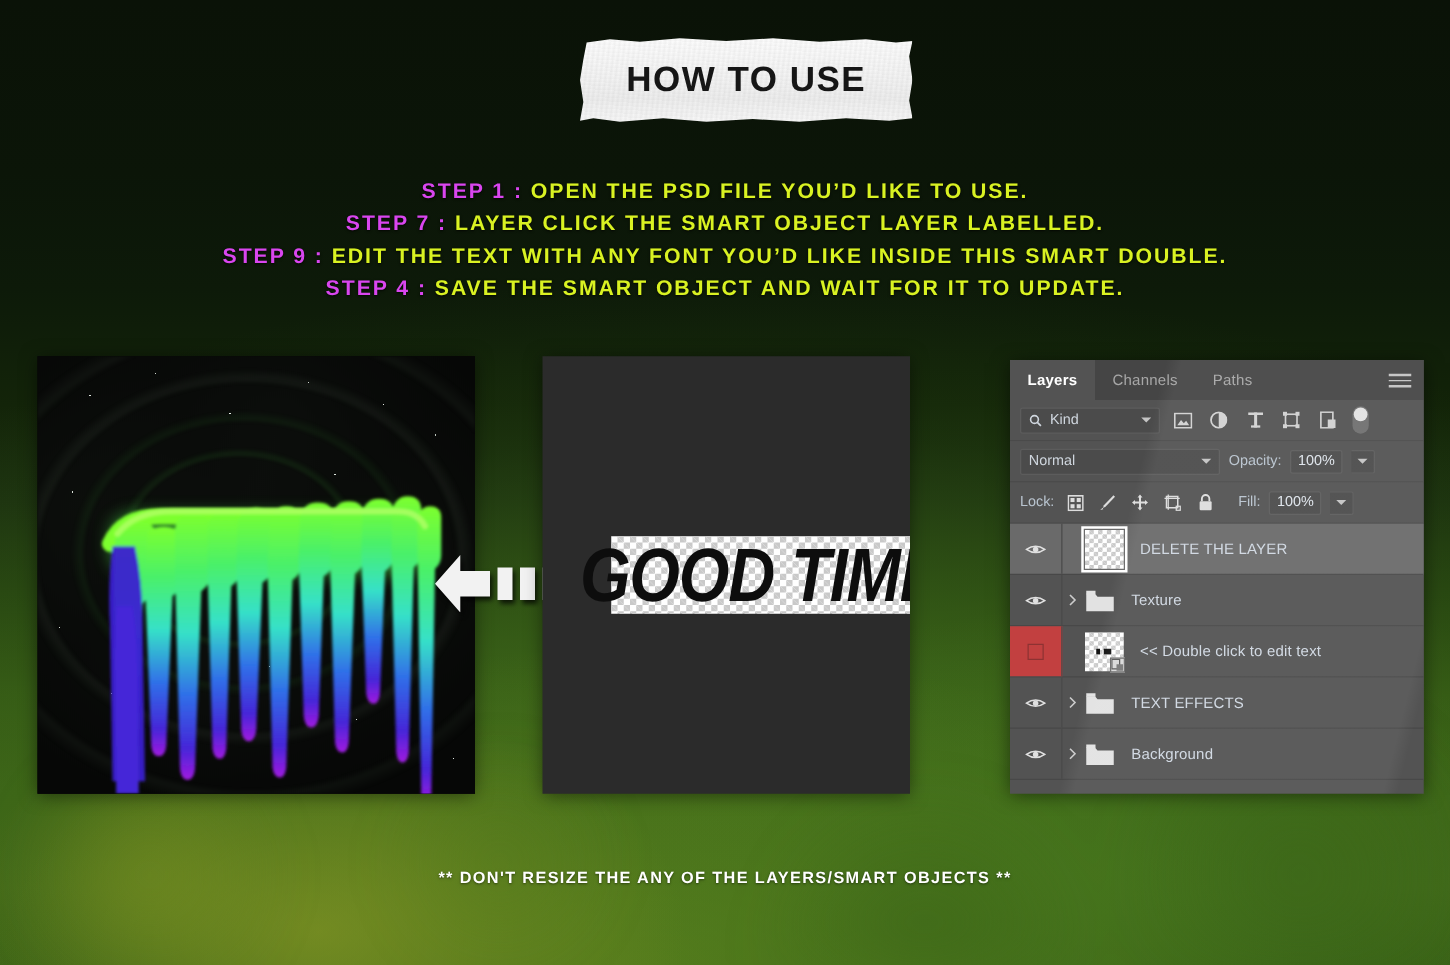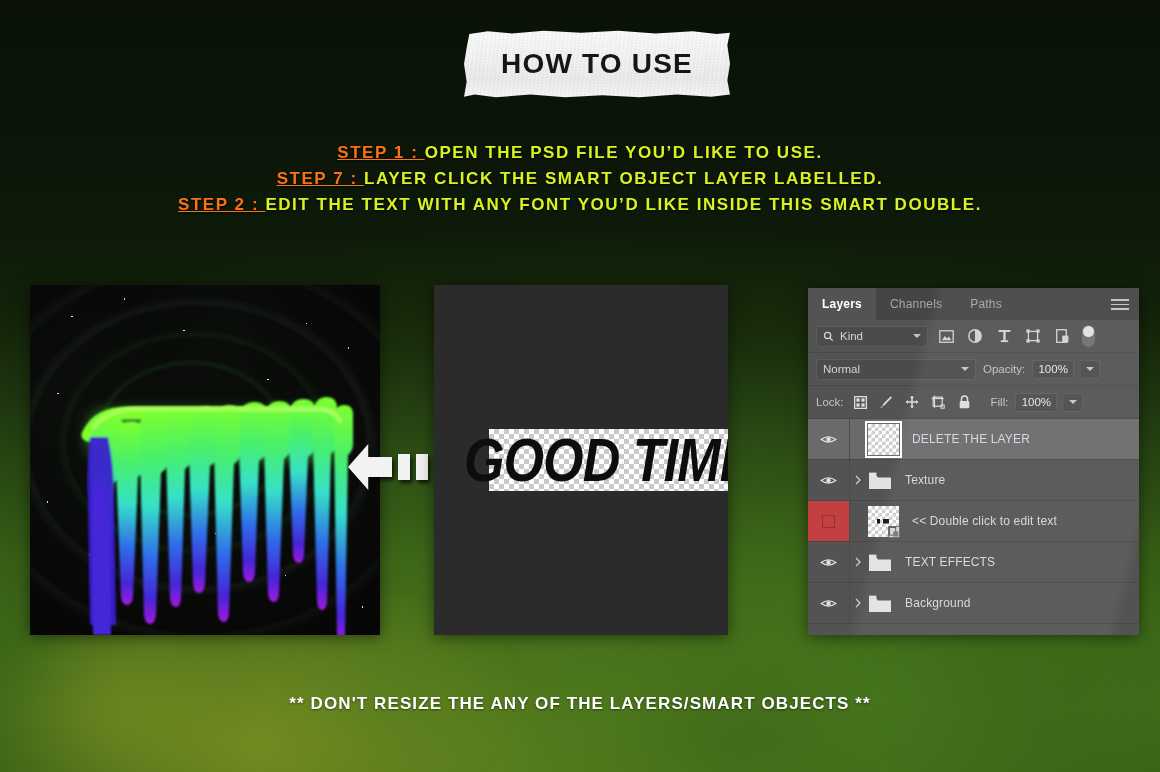--- a/index.html
+++ b/index.html
@@ -74,21 +74,21 @@
   
   #steps {
     position:absolute; left:0; top:140px; width:1160px;
     text-align:center;
   }
   .step-line {
     font-size:17px; font-weight:bold; letter-spacing:1.55px;
     line-height:26px; white-space:nowrap;
     text-shadow:0 1px 2px rgba(0,0,0,0.8);
   }
-  .step-label { color:#f97316;text-decoration:underline; }
+  .step-label { color:#d946ef; }
   .step-body  { color:#d9f222; }
 
   
   #preview-left {
     position:absolute; left:30px; top:285px; width:350px; height:350px;
     overflow:hidden;
     background:#050505;
     box-shadow:0 2px 14px rgba(0,0,0,0.5);
   }
   .swirl {
@@ -274,21 +274,21 @@
   .glass-sheen {
     position:absolute; left:0; top:0; width:100%; height:100%;
     background:linear-gradient(104deg, rgba(255,255,255,0.0) 0%, rgba(255,255,255,0.0) 30%, rgba(255,255,255,0.055) 33%, rgba(255,255,255,0.055) 92%, rgba(255,255,255,0.0) 95%);
     pointer-events:none; z-index:9;
   }
 
   
   #footer-note {
     position:absolute; left:0; top:694px; width:1160px;
     text-align:center;
-    font-size:17px; font-weight:bold; letter-spacing:1.1px;
+    font-size:13px; font-weight:bold; letter-spacing:1.1px;
     color:#ffffff;
     text-shadow:0 1px 2px rgba(0,0,0,0.5);
   }
 </style>
 </head>
 <body>
 
 <div id="bg-layer"></div>
 <div id="bg-blobs"></div>
 
@@ -299,21 +299,24 @@
 </div>
 
 <div id="steps">
   <div class="step-line">
     <span class="step-label">STEP 1 : </span><span class="step-body">OPEN THE PSD FILE YOU’D LIKE TO USE.</span>
   </div>
   <div class="step-line">
     <span class="step-label">STEP 7 : </span><span class="step-body">LAYER CLICK THE SMART OBJECT LAYER LABELLED.</span>
   </div>
   <div class="step-line">
-    <span class="step-label">STEP 2 : </span><span class="step-body">EDIT THE TEXT WITH ANY FONT YOU’D LIKE INSIDE THIS SMART DOUBLE.</span>
+    <span class="step-label">STEP 9 : </span><span class="step-body">EDIT THE TEXT WITH ANY FONT YOU’D LIKE INSIDE THIS SMART DOUBLE.</span>
+  </div>
+  <div class="step-line">
+    <span class="step-label">STEP 4 : </span><span class="step-body">SAVE THE SMART OBJECT AND WAIT FOR IT TO UPDATE.</span>
   </div>
 </div>
 
 <div id="preview-left">
   <div class="swirl"></div>
   <div class="swirl-rings"></div>
   <div class="stars"></div>
   <svg id="neon-art" viewBox="0 0 350 350">
     <defs>
       <linearGradient id="dripg" x1="0" y1="0" x2="0" y2="1">

